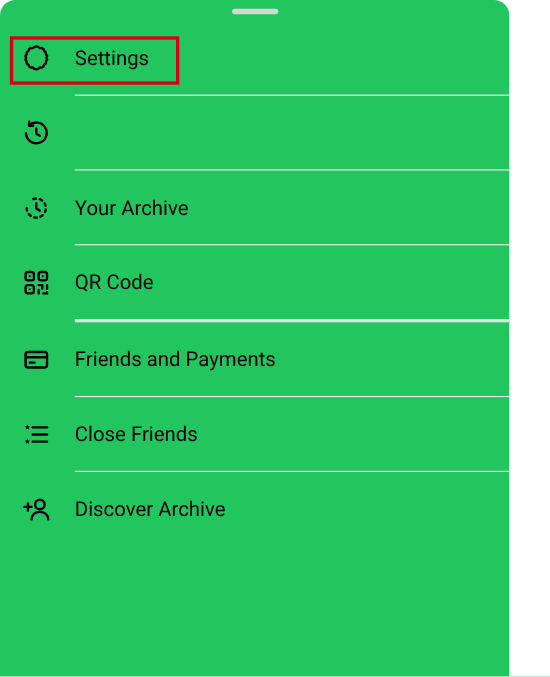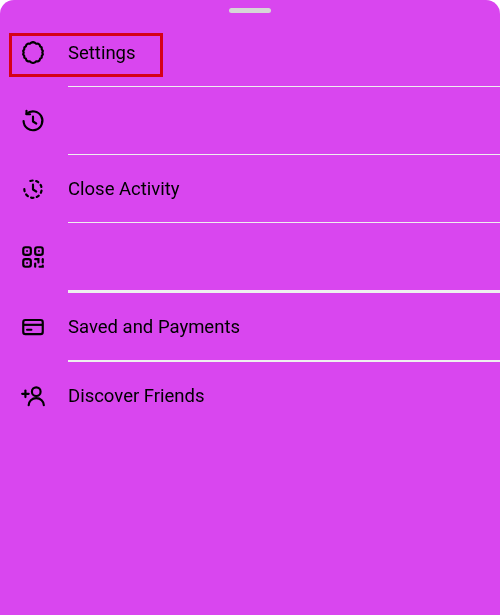--- a/index.html
+++ b/index.html
@@ -1,17 +1,17 @@
 <!DOCTYPE html>
 <html><head>
 <meta charset="utf-8">
 <style>
   * { box-sizing: border-box; margin: 0; padding: 0; }
   html, body { width: 500px; height: 615px; font-family: -apple-system, BlinkMacSystemFont, "Segoe UI", Roboto, Helvetica, Arial, sans-serif; background: #fff; color: #000; }
-  .sheet { position: relative; width: 500px; height: 615px; background: #d946ef; border-radius: 14px 14px 0 0; overflow: hidden; }
+  .sheet { position: relative; width: 463px; height: 615px; background: #22c55e; border-radius: 14px 14px 0 0; overflow: hidden; }
   .drag-handle { width: 42px; height: 5px; background: #d6d6d6; border-radius: 3px; margin: 8px auto 6px auto; }
   .menu { list-style: none; }
   .menu-item { display: flex; align-items: center; height: 67px; padding-left: 20px; cursor: pointer; }
   .menu-item .icon-wrap { width: 48px; display: flex; align-items: center; justify-content: flex-start; }
   .menu-item .label { font-size: 18.5px; font-weight: 400; color: #000; }
   .divider { height: 1px; background: #efefef; margin-left: 68px; }
   .highlight-box { position: absolute; top: 33px; left: 9px; width: 154px; height: 44px; border: 3px solid #d60017; pointer-events: none; }
   svg { display: block; }
 </style>
 </head>
@@ -43,68 +43,81 @@
     </li>
     <div class="divider"></div>
 
     <li class="menu-item">
       <span class="icon-wrap">
         <svg width="26" height="26" viewBox="0 0 24 24" fill="none" stroke="#000" stroke-width="2">
           <path d="M4 12 A8 8 0 1 0 8 5.2" stroke-linecap="round" stroke-dasharray="2.2 3.2"></path>
           <path d="M12 8 L12 12.5 L15 14.3" stroke-linecap="round" stroke-linejoin="round"></path>
         </svg>
       </span>
-      <span class="label">Close Activity</span>
+      <span class="label">Your Archive</span>
     </li>
     <div class="divider"></div>
 
     <li class="menu-item">
       <span class="icon-wrap">
         <svg width="26" height="26" viewBox="0 0 24 24" fill="none" stroke="#000" stroke-width="2">
           <rect x="3" y="3" width="7" height="7" rx="2"></rect>
           <rect x="14" y="3" width="7" height="7" rx="2"></rect>
           <rect x="3" y="14" width="7" height="7" rx="2"></rect>
           <circle cx="6.5" cy="6.5" r="0.9" fill="#000" stroke="none"></circle>
           <circle cx="17.5" cy="6.5" r="0.9" fill="#000" stroke="none"></circle>
           <circle cx="6.5" cy="17.5" r="0.9" fill="#000" stroke="none"></circle>
           <path d="M14 14 L17 14 L17 17" stroke-linecap="round"></path>
           <path d="M21 14 L21 17" stroke-linecap="round"></path>
           <path d="M14 21 L14 18" stroke-linecap="round"></path>
           <path d="M18 21 L21 21 L21 20" stroke-linecap="round"></path>
         </svg>
       </span>
+      <span class="label">QR Code</span>
     </li>
     <div class="divider"></div>
 
     <div class="divider"></div>
 
     <div class="divider"></div>
 
     <li class="menu-item">
       <span class="icon-wrap">
         <svg width="26" height="26" viewBox="0 0 24 24" fill="none" stroke="#000" stroke-width="2">
           <rect x="3" y="5.5" width="18" height="13" rx="2"></rect>
           <line x1="3" y1="10" x2="21" y2="10"></line>
           <line x1="6.5" y1="14.5" x2="10.5" y2="14.5" stroke-linecap="round"></line>
         </svg>
       </span>
-      <span class="label">Saved and Payments</span>
+      <span class="label">Friends and Payments</span>
     </li>
     <div class="divider"></div>
 
+    <li class="menu-item">
+      <span class="icon-wrap">
+        <svg width="26" height="26" viewBox="0 0 24 24" fill="none" stroke="#000" stroke-width="2">
+          <line x1="9" y1="6" x2="21" y2="6" stroke-linecap="round"></line>
+          <line x1="9" y1="12" x2="21" y2="12" stroke-linecap="round"></line>
+          <line x1="9" y1="18" x2="21" y2="18" stroke-linecap="round"></line>
+          <path d="M4.5 3.8 L5.2 5.1 L6.6 5.3 L5.55 6.3 L5.8 7.7 L4.5 7 L3.2 7.7 L3.45 6.3 L2.4 5.3 L3.8 5.1 Z" fill="#000" stroke="none"></path>
+          <path d="M4.5 15.8 L5.2 17.1 L6.6 17.3 L5.55 18.3 L5.8 19.7 L4.5 19 L3.2 19.7 L3.45 18.3 L2.4 17.3 L3.8 17.1 Z" fill="#000" stroke="none"></path>
+        </svg>
+      </span>
+      <span class="label">Close Friends</span>
+    </li>
     <div class="divider"></div>
 
     <li class="menu-item">
       <span class="icon-wrap">
         <svg width="26" height="26" viewBox="0 0 24 24" fill="none" stroke="#000" stroke-width="2">
           <circle cx="15" cy="8" r="4"></circle>
           <path d="M8 20.5 C8 16.9 11.1 14 15 14 C18.9 14 22 16.9 22 20.5" stroke-linecap="round"></path>
           <line x1="5" y1="7" x2="5" y2="13" stroke-linecap="round"></line>
           <line x1="2" y1="10" x2="8" y2="10" stroke-linecap="round"></line>
         </svg>
       </span>
-      <span class="label">Discover Friends</span>
+      <span class="label">Discover Archive</span>
     </li>
 
   </ul>
 
   <div class="highlight-box"></div>
 </div>
 
 </body></html>

